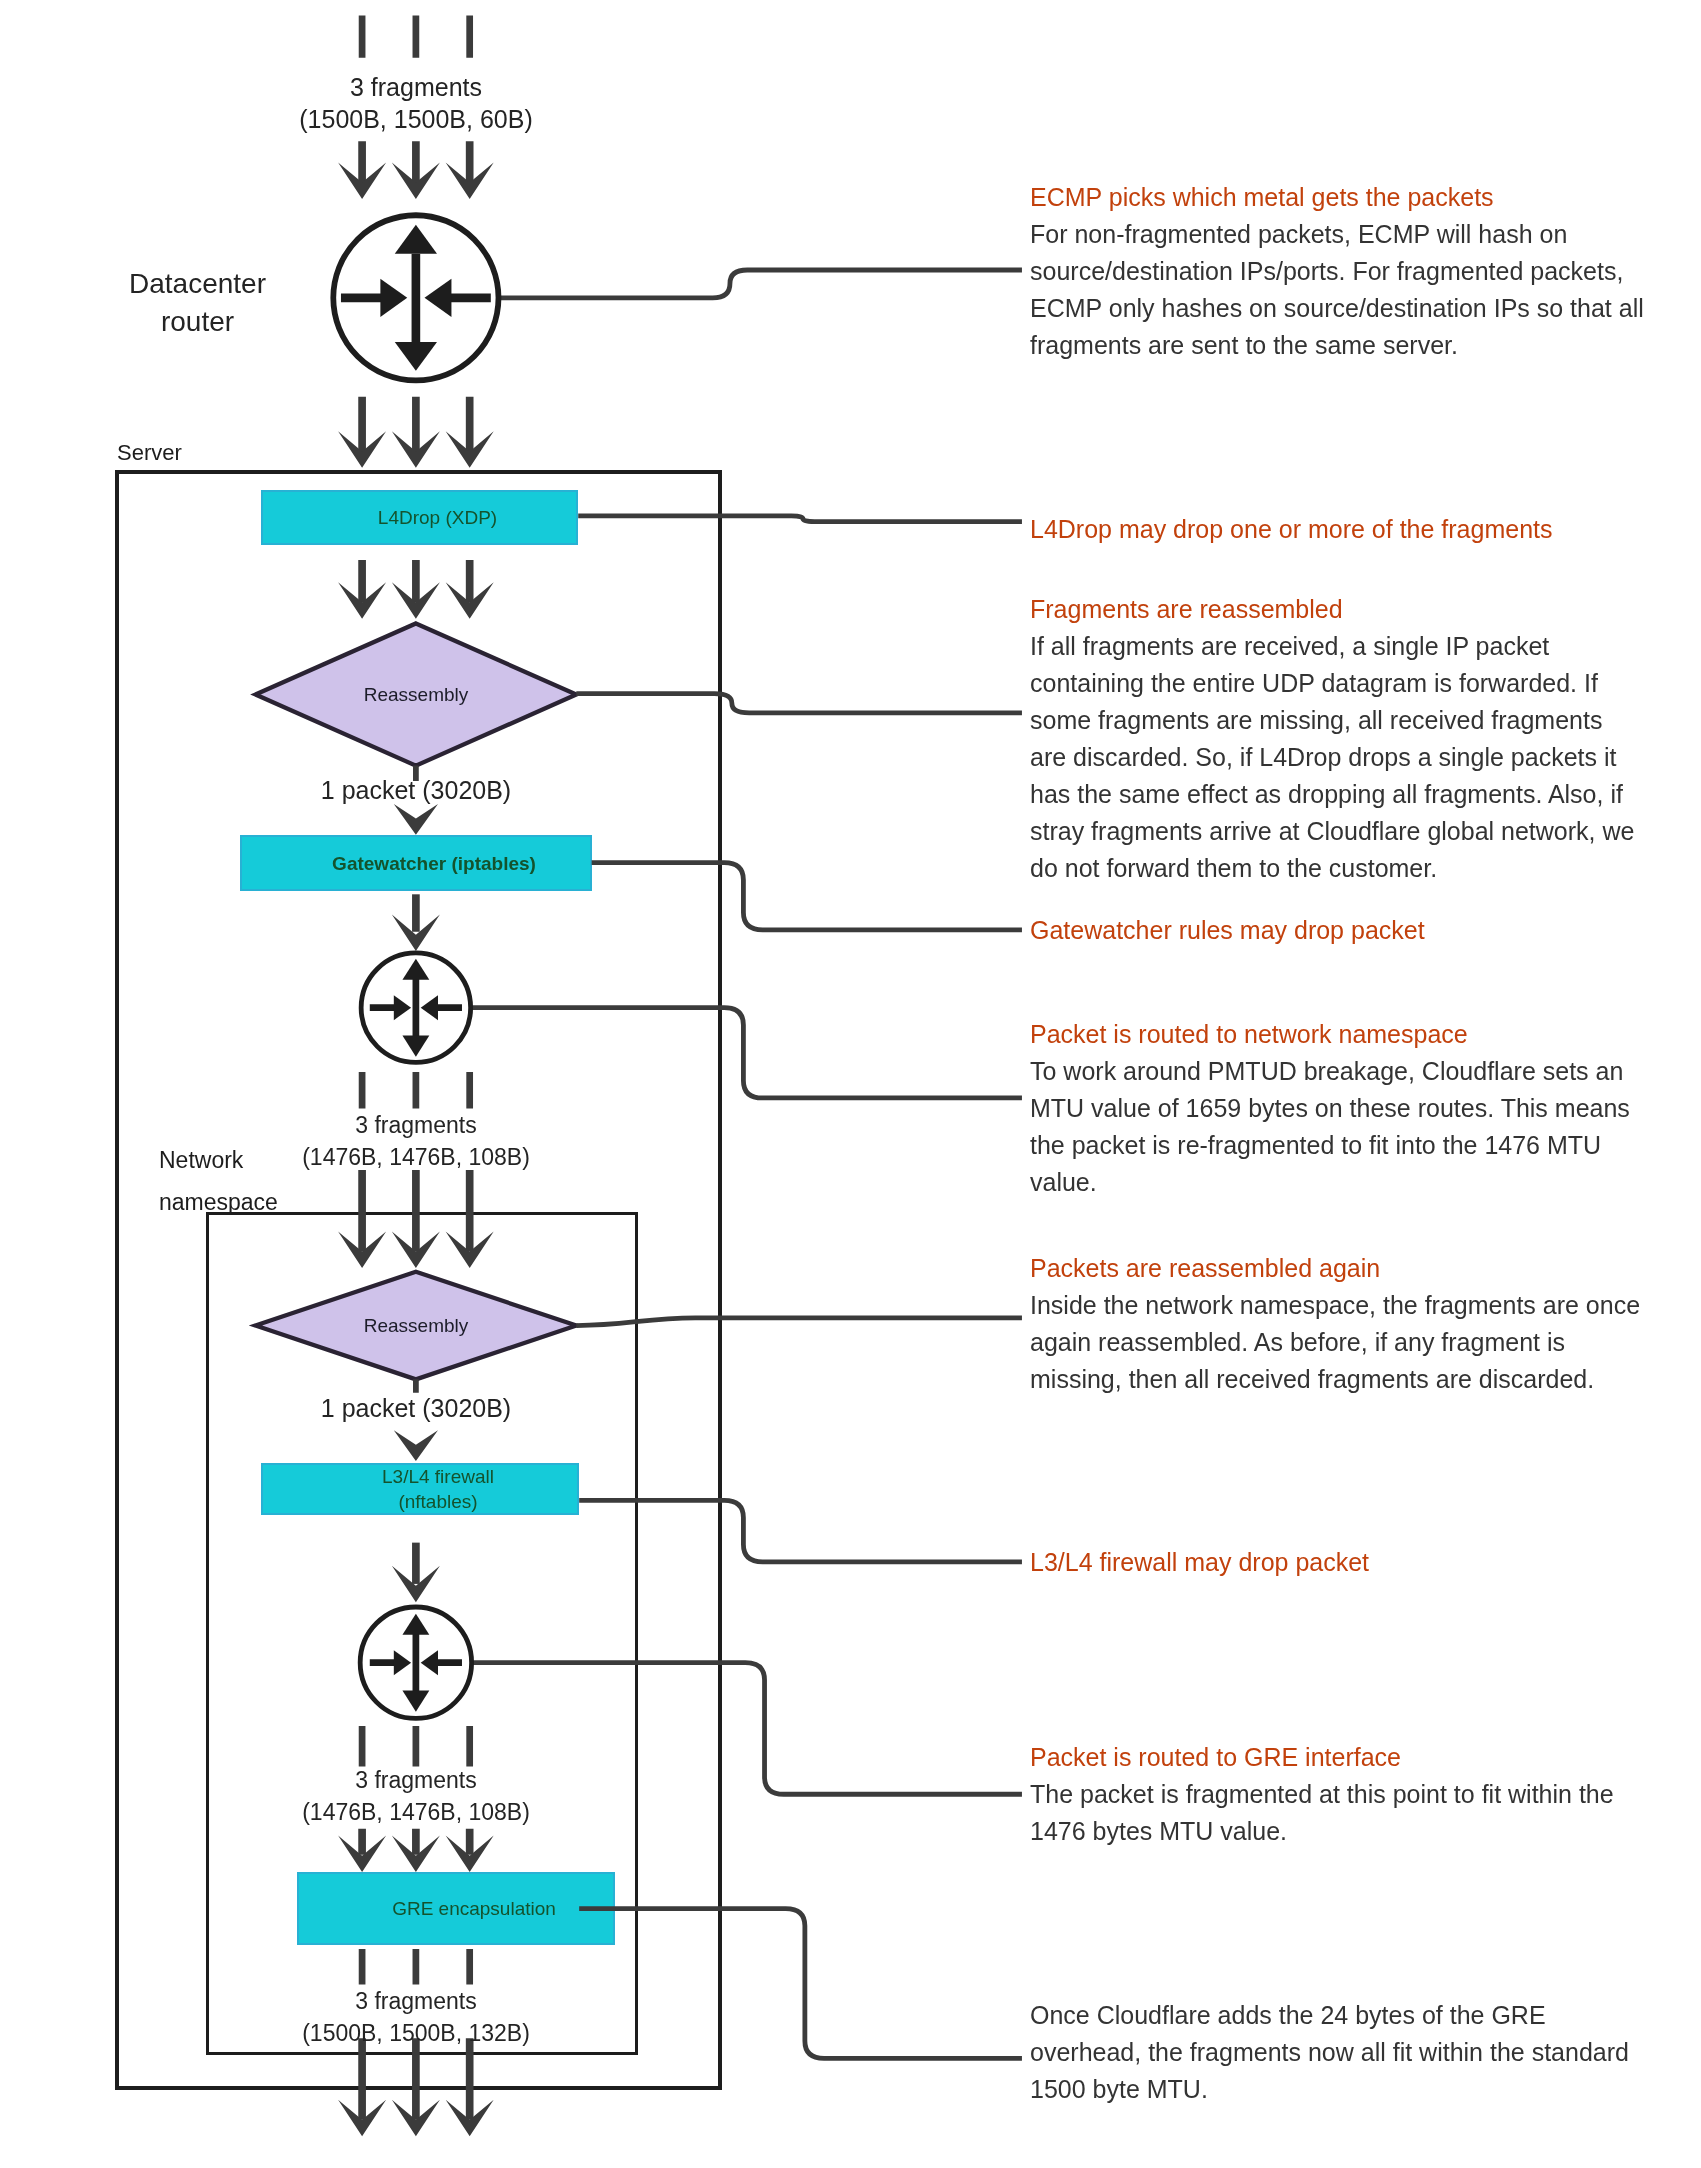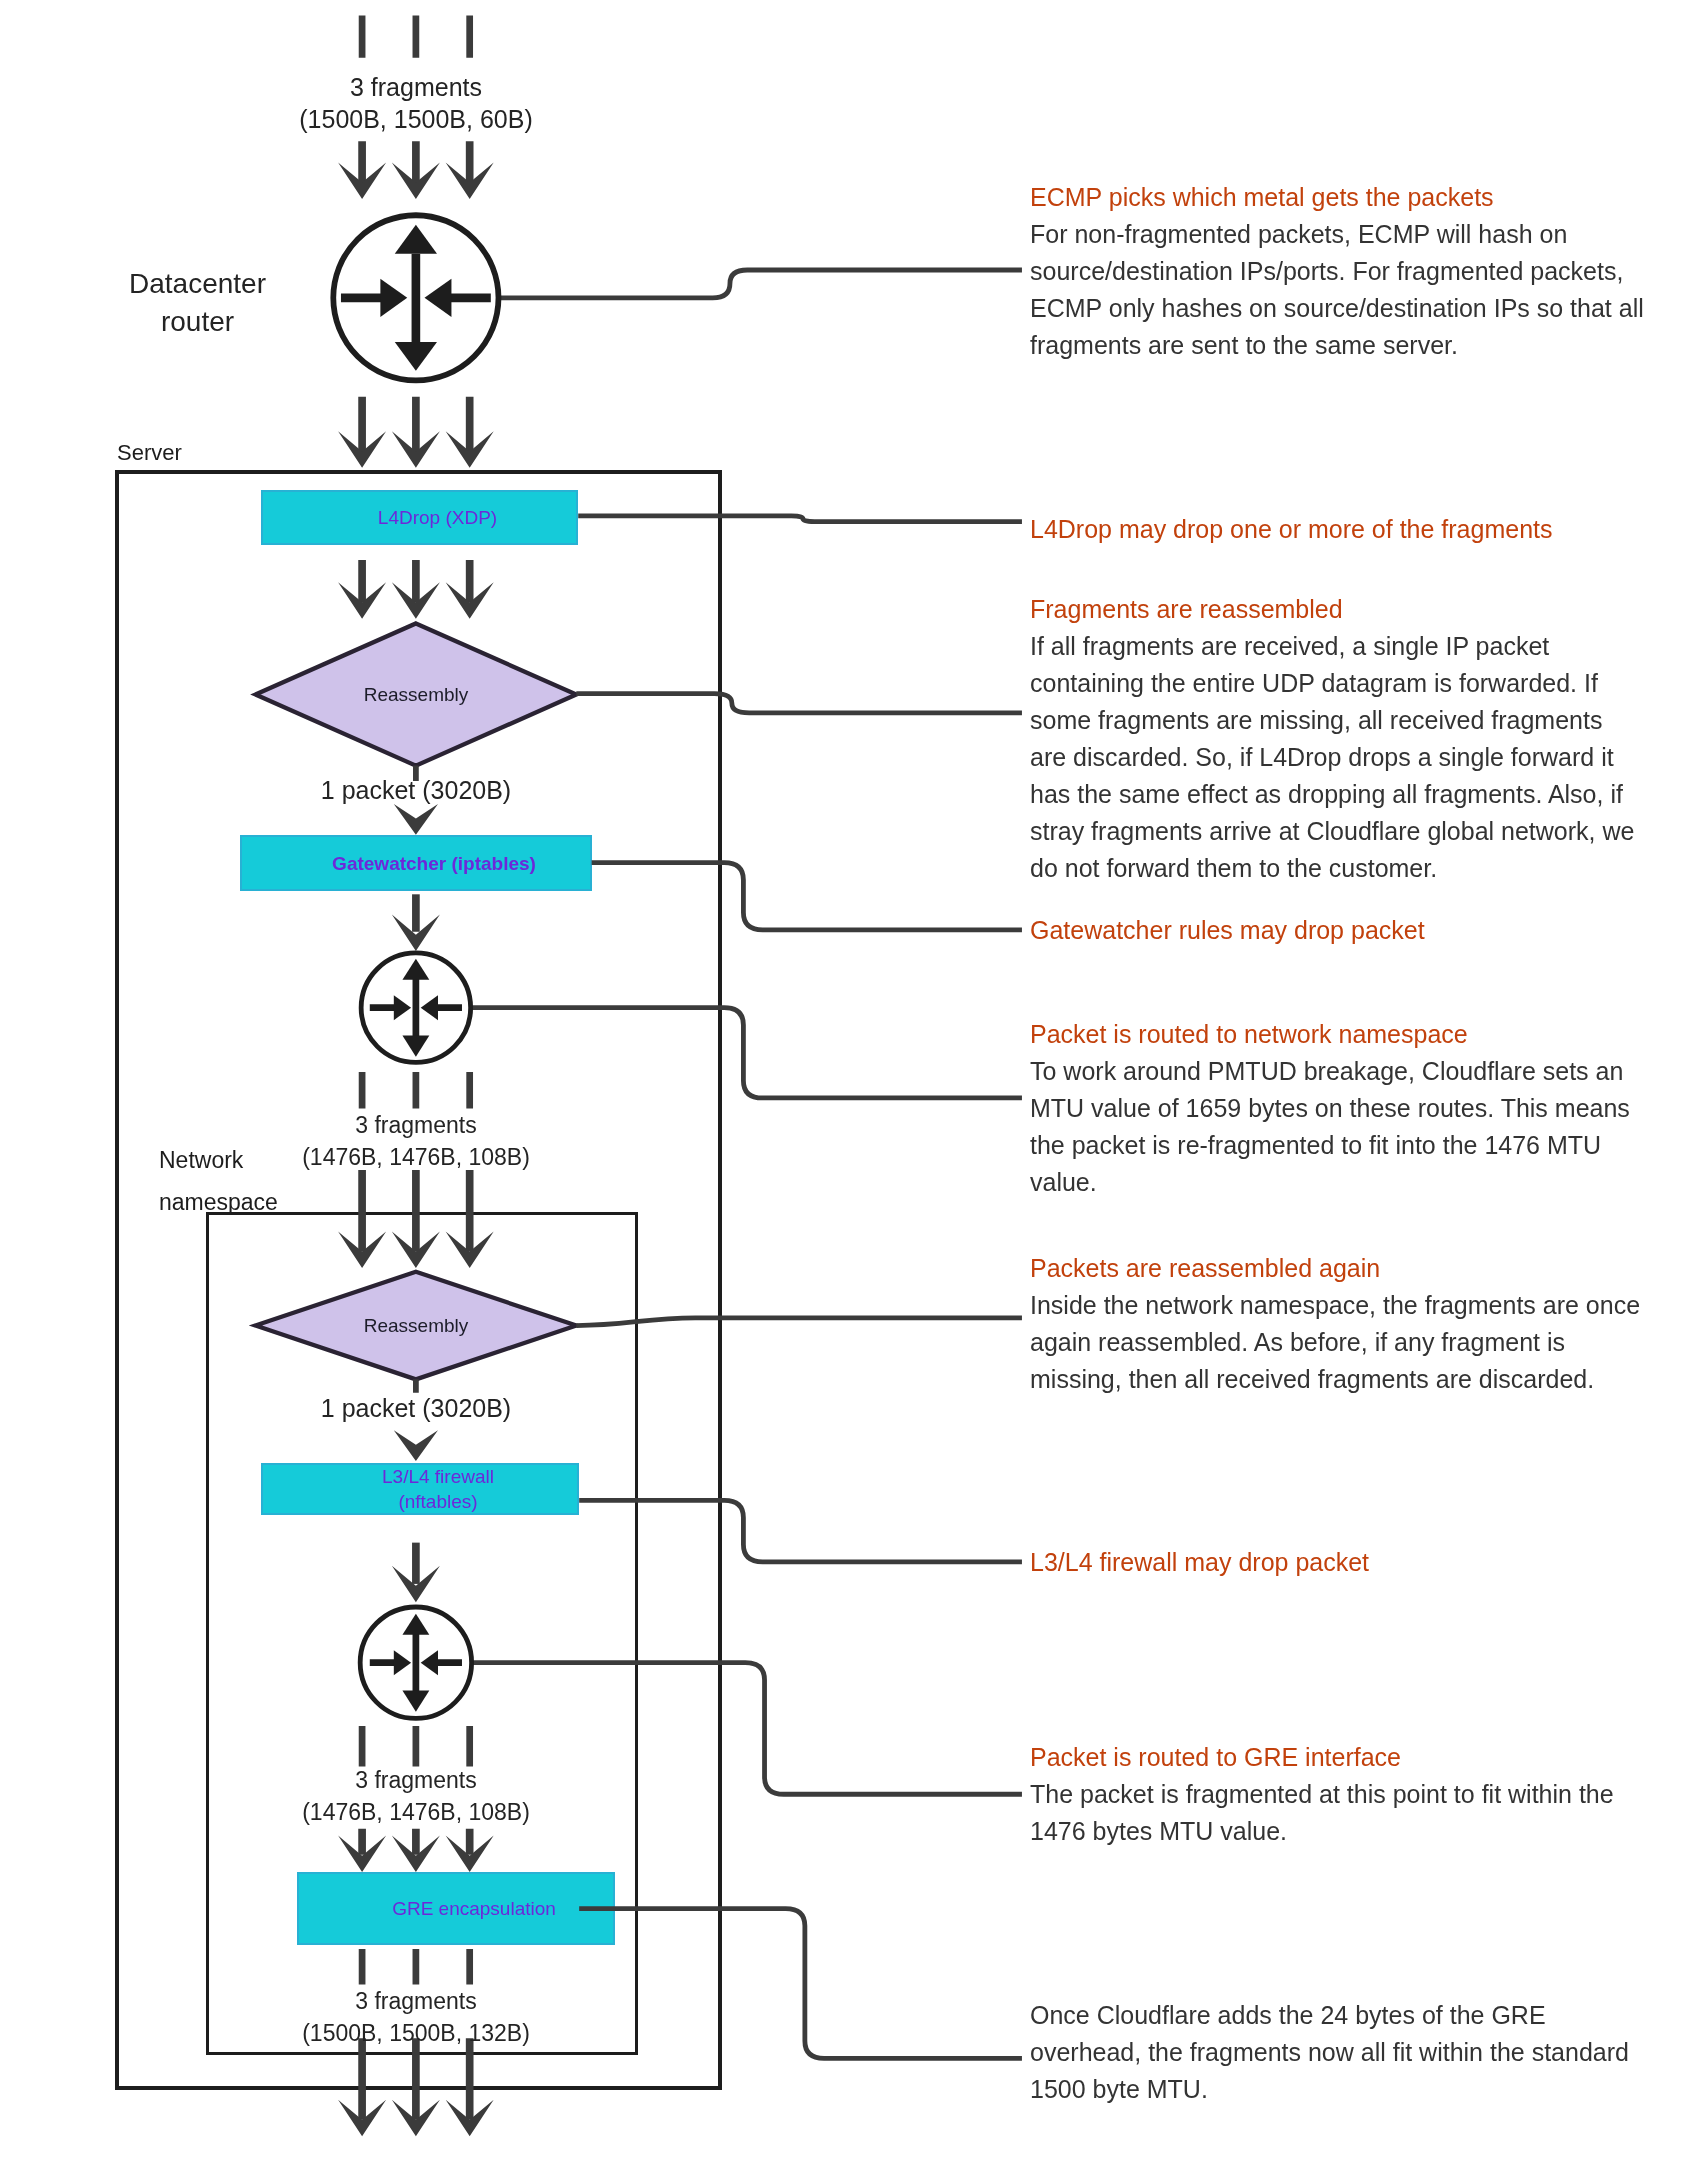--- a/index.html
+++ b/index.html
@@ -12,21 +12,21 @@
           font-family:"Liberation Sans","DejaVu Sans",sans-serif;color:var(--ink);overflow:hidden;}
   .abs{position:absolute;}
   
   .server-box{left:115px;top:470px;width:607px;height:1620px;border:4.8px solid var(--box-border);z-index:1;}
   .ns-box{left:206px;top:1212px;width:432px;height:843px;border:3.8px solid var(--box-border);z-index:2;}
   .box-label{font-size:22px;line-height:25px;color:var(--ink);z-index:6;}
   .server-label{left:117px;top:440px;}
   .ns-label{left:159px;top:1139px;font-size:23px;line-height:42px;}
   
   .node{background:var(--cyan);border:2.9px solid var(--cyan-border);display:flex;align-items:center;
-        justify-content:center;text-align:center;font-size:19px;line-height:25px;color:#6d28d9;z-index:4;padding-left:36px;}
+        justify-content:center;text-align:center;font-size:19px;line-height:25px;color:#14532d;z-index:4;padding-left:36px;}
   .node-l4drop{left:261px;top:490px;width:317px;height:55px;}
   .node-gatewatcher{left:240px;top:835px;width:352px;height:56px;font-weight:bold;}
   .node-firewall{left:261px;top:1463px;width:318px;height:52px;flex-direction:column;}
   .node-gre{left:261px;top:1872px;width:318px;height:73px;margin-left:36px;}
   
   .dlabel{width:240px;text-align:center;font-size:19px;color:#1d1d2a;z-index:6;}
   .dlabel-1{left:296px;top:684px;}
   .dlabel-2{left:296px;top:1315px;}
   
   .clabel{left:243px;width:346px;text-align:center;z-index:6;color:#242424;}
@@ -186,21 +186,21 @@
   </div>
   <div class="abs ann" style="top:511px">
     <div class="ann-h">L4Drop may drop one or more of the fragments</div>
   </div>
   <div class="abs ann" style="top:591px">
     <div class="ann-h">Fragments are reassembled</div>
     <div class="ann-b">
         <div>If all fragments are received, a single IP packet</div>
         <div>containing the entire UDP datagram is forwarded. If</div>
         <div>some fragments are missing, all received fragments</div>
-        <div>are discarded. So, if L4Drop drops a single forward it</div>
+        <div>are discarded. So, if L4Drop drops a single packets it</div>
         <div>has the same effect as dropping all fragments. Also, if</div>
         <div>stray fragments arrive at Cloudflare global network, we</div>
         <div>do not forward them to the customer.</div>
       </div>
   </div>
   <div class="abs ann" style="top:912px">
     <div class="ann-h">Gatewatcher rules may drop packet</div>
   </div>
   <div class="abs ann" style="top:1016px">
     <div class="ann-h">Packet is routed to network namespace</div>

